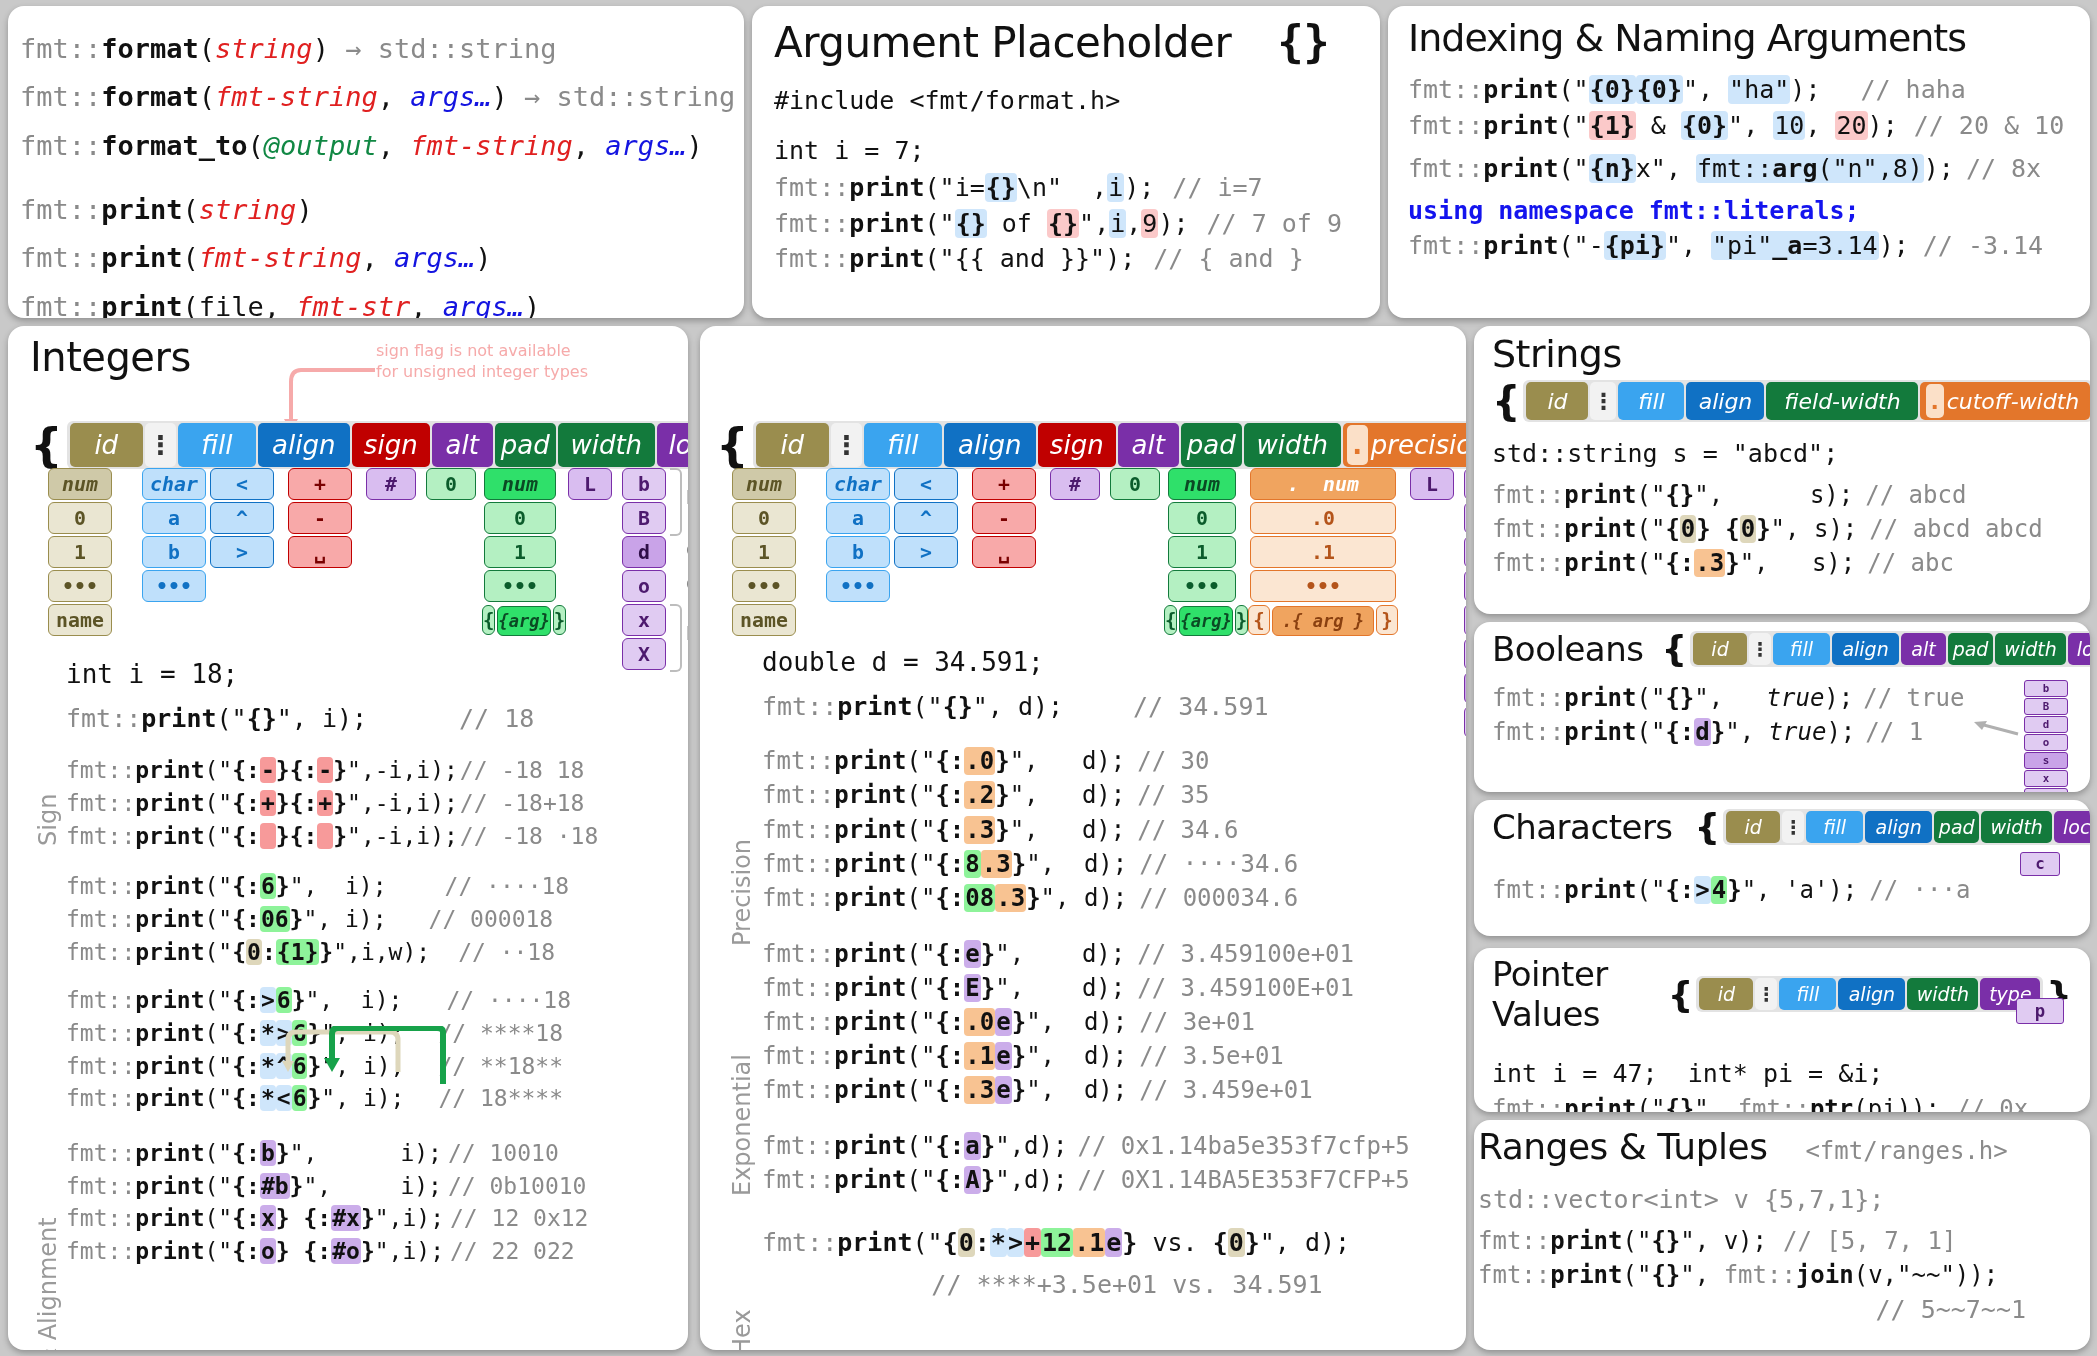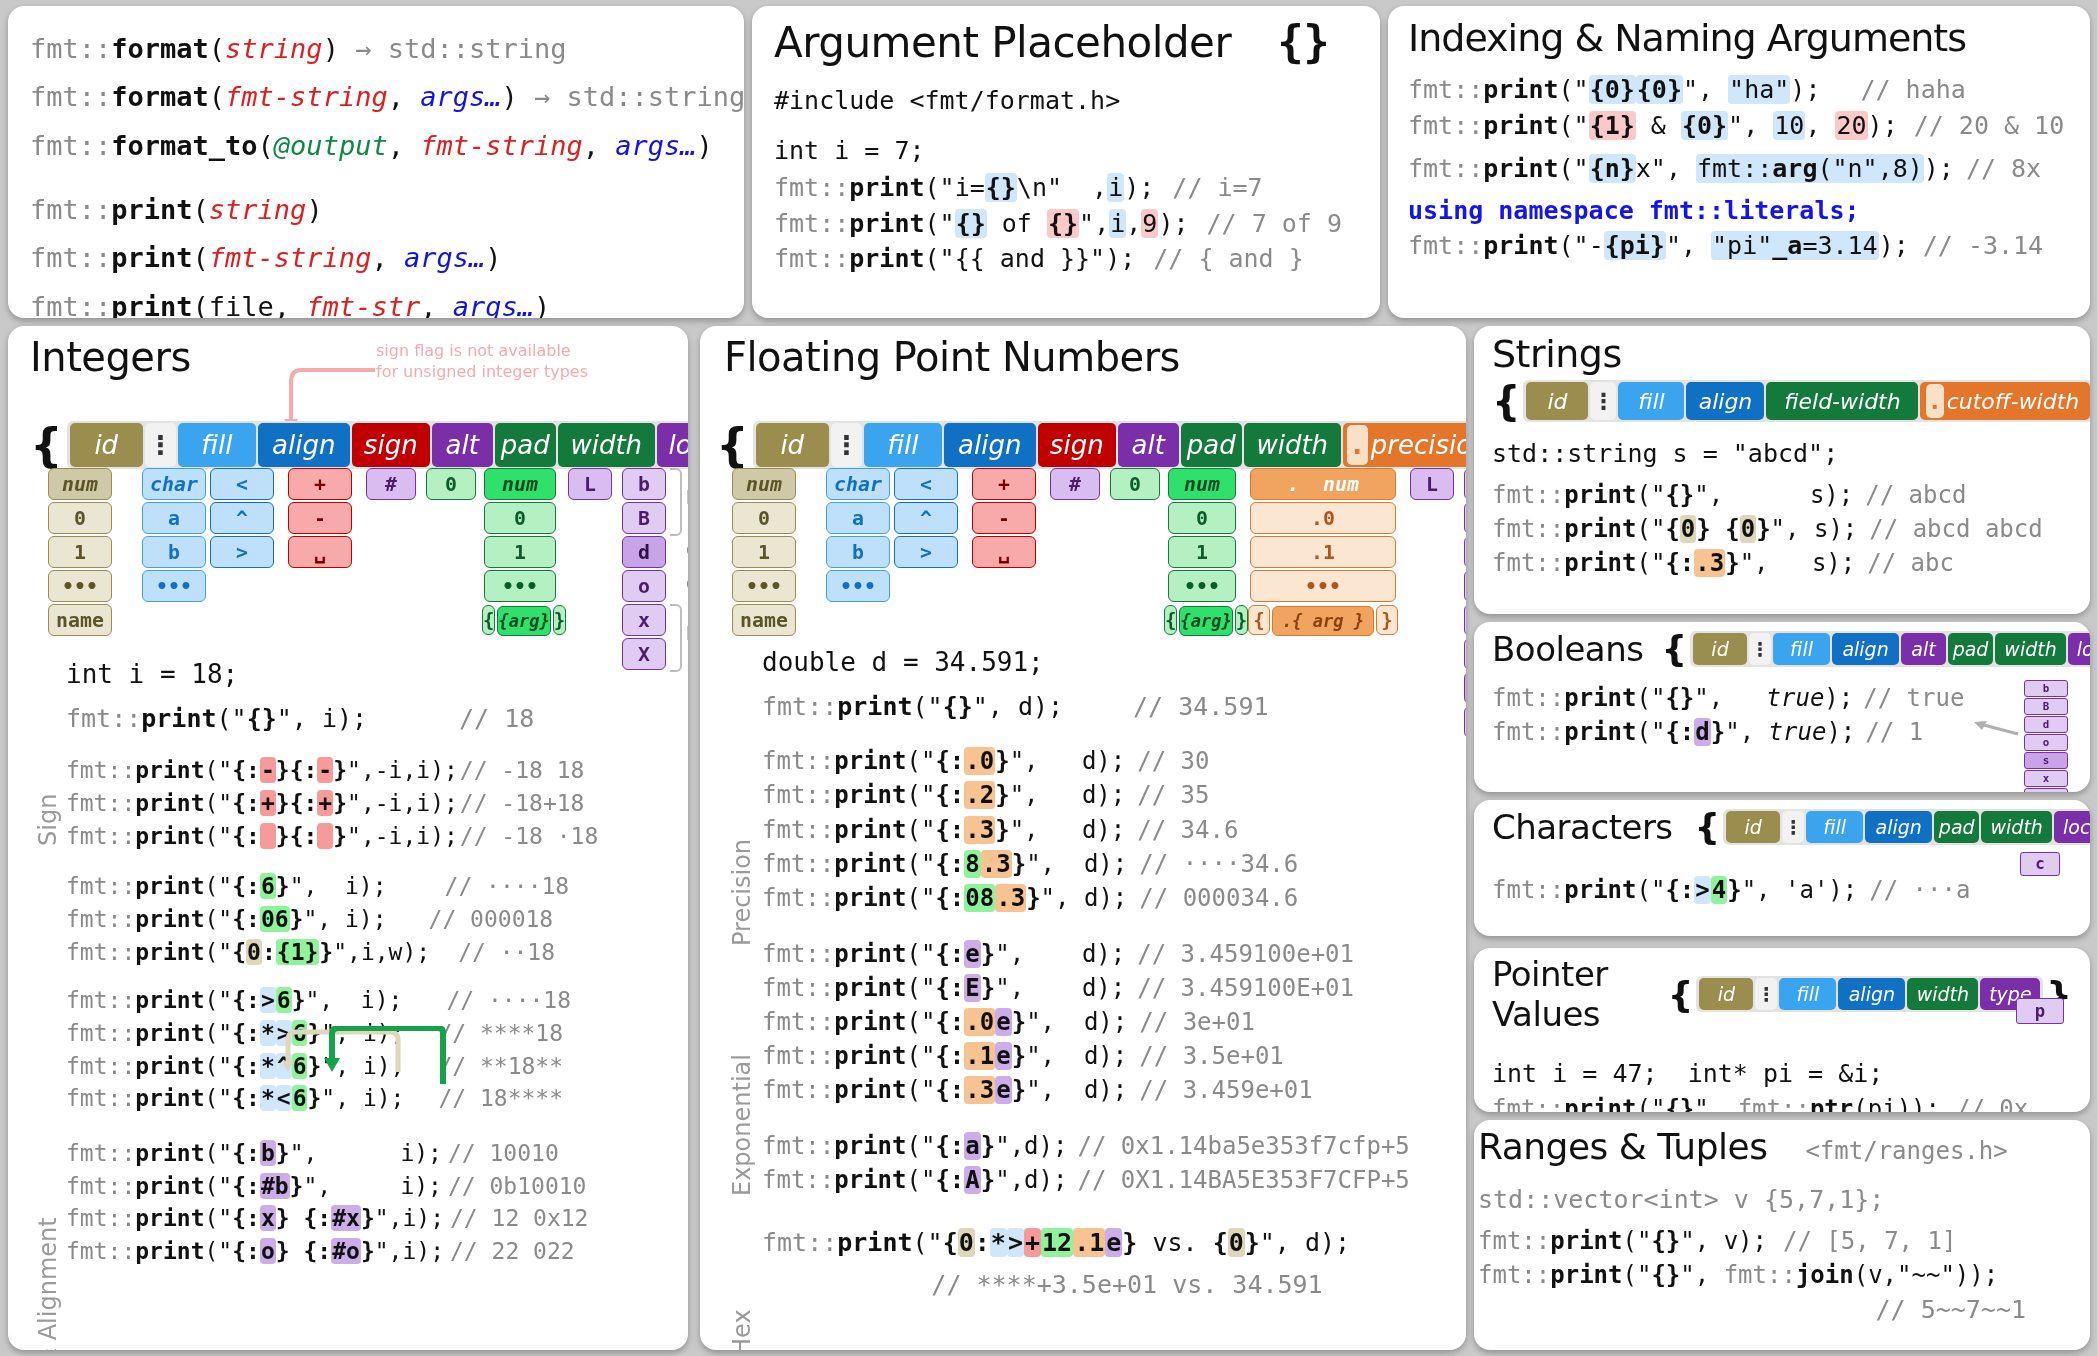--- a/index.html
+++ b/index.html
@@ -80,21 +80,21 @@
   .tiny-col{position:absolute;display:flex;flex-direction:column;}
   .tiny{background:#e0cbf2;border:1px solid #7a2fa8;color:#4d1a6e;font-family:"DejaVu Sans Mono",monospace;
         font-weight:bold;text-align:center;border-radius:3px;margin-bottom:1px;}
   .tiny.sel{background:#c9a3e8;}
 </style>
 </head>
 <body>
 
 <div class="sheet">
 
-  <div class="card" style="left:8px;top:6px;width:736px;height:312px;padding:18px 22px;">
+  <div class="card" style="left:8px;top:6px;width:736px;height:312px;padding:18px 12px;">
     <div id="api-lines" style="margin-top:6px;">
         <div class="ln" style="font-size: 27px; margin-bottom: 10px;"><span class="g">fmt::</span><span class="b">format</span>(<span class="red">string</span>)<span class="g"> → </span><span class="g">std::string</span></div>
         <div class="ln" style="font-size: 27px; margin-bottom: 10px;"><span class="g">fmt::</span><span class="b">format</span>(<span class="red">fmt-string</span>, <span class="blu">args…</span>)<span class="g"> → </span><span class="g">std::string</span></div>
         <div class="ln" style="font-size: 27px; margin-bottom: 26px;"><span class="g">fmt::</span><span class="b">format_to</span>(<span class="grn">@output</span>, <span class="red">fmt-string</span>, <span class="blu">args…</span>)</div>
         <div class="ln" style="font-size: 27px; margin-bottom: 10px;"><span class="g">fmt::</span><span class="b">print</span>(<span class="red">string</span>)</div>
         <div class="ln" style="font-size: 27px; margin-bottom: 10px;"><span class="g">fmt::</span><span class="b">print</span>(<span class="red">fmt-string</span>, <span class="blu">args…</span>)</div>
         <div class="ln" style="font-size: 27px; margin-bottom: 10px; text-decoration: underline;"><span class="g">fmt::</span><span class="b">print</span>(file, <span class="red">fmt-str</span>, <span class="blu">args…</span>)</div>
       </div>
   </div>
 
@@ -252,21 +252,20 @@
       <path d="M255 58 V 6 Q 255 2 249 2 H 150 Q 144 2 144 8 V 32" stroke="#17a24a" stroke-width="6" fill="none"></path>
       <path d="M144 46 l -8 -14 h 16 z" fill="#17a24a"></path>
     </svg>
 
     <div class="vlabel" style="left:26px;top:520px;font-size:24px;">Sign</div>
     <div class="vlabel" style="left:26px;top:1118px;font-size:24px;">Width &amp; Alignment</div>
 
   </div>
 
   <div class="card" style="left:700px;top:326px;width:766px;height:1024px;padding:8px 14px;">
-    <div class="title" style="font-size:40px;margin-left:10px;">Floating Point Numbers</div>
 
     <div class="spec" style="position:absolute;left:16px;top:92px;">
       <span class="brace" style="font-size:46px;">{</span>
       <div class="strip" id="flt-strip" style="margin:0 4px;">
           <div class="fld f-id" style="width: 73px; height: 44px; font-size: 26px;">id</div>
           <div class="fld f-colon" style="width: 31px; height: 44px; font-size: 26px; font-style: normal;">⋮</div>
           <div class="fld f-fill" style="width: 78px; height: 44px; font-size: 26px;">fill</div>
           <div class="fld f-align" style="width: 92px; height: 44px; font-size: 26px;">align</div>
           <div class="fld f-sign" style="width: 78px; height: 44px; font-size: 26px;">sign</div>
           <div class="fld f-alt" style="width: 61px; height: 44px; font-size: 26px;">alt</div>

